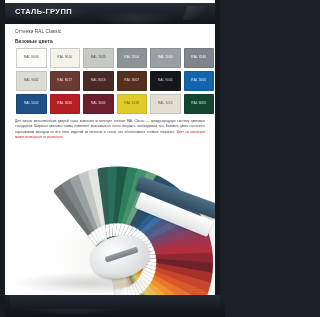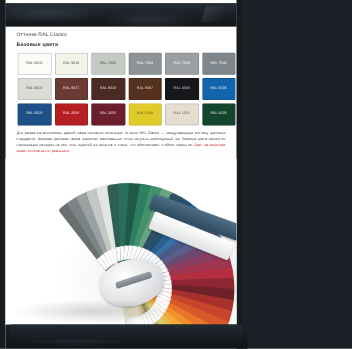--- a/index.html
+++ b/index.html
@@ -132,20 +132,21 @@
     background:linear-gradient(180deg,#232a31,#161b21);
   }
 </style>
 </head>
 <body>
 
 <div class="page">
 
   <div class="header">
     <div class="hdr-streak"></div>
+    <div class="logo">СТАЛЬ-ГРУПП</div>
   </div>
 
   <div class="subtitle">Оттенки RAL Classic</div>
   <div class="section-title">Базовые цвета</div>
 
   <div class="grid">
       <div class="swatch bordered" style="background: rgb(251, 251, 247);">
         <span class="code" style="color: rgb(74, 74, 74);">RAL 9003</span>
       </div>
       <div class="swatch bordered" style="background: rgb(244, 243, 234);">

